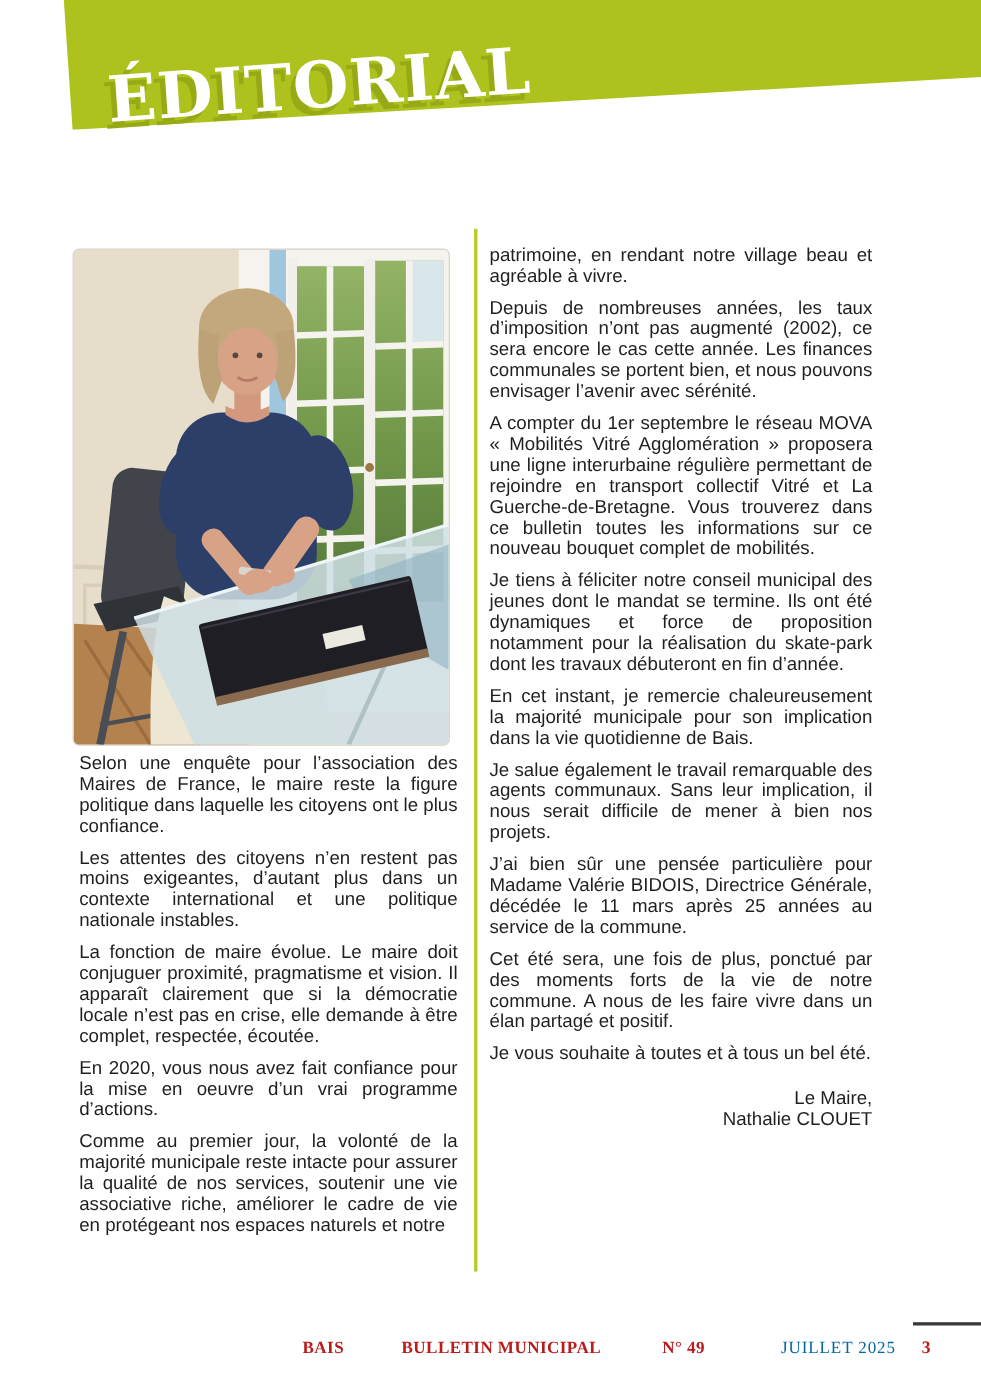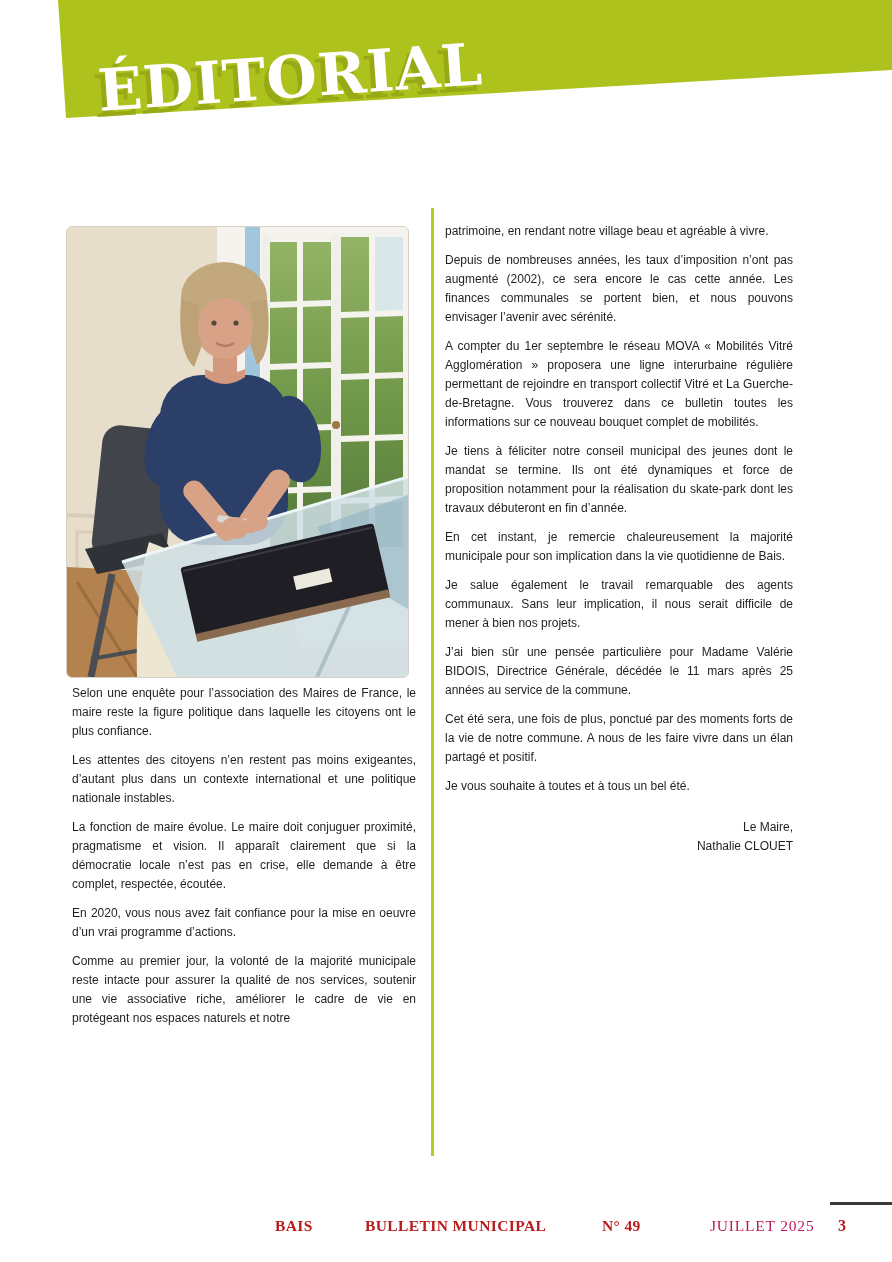--- a/index.html
+++ b/index.html
@@ -30,40 +30,40 @@
     white-space:nowrap;
   }
   
   .photo{
     position:absolute;left:66px;top:226px;width:341px;height:450px;
     margin:0;border:1px solid #d8d0c6;border-radius:6px;
     overflow:hidden;background:#eae3d4;
   }
   .photo svg{display:block;width:100%;height:100%;}
   
-  .col{position:absolute;text-align:justify;font-size:12px;line-height:19px;}
+  .col{position:absolute;text-align:justify;font-size:17px;line-height:19px;}
   .col p{margin:0 0 10px 0;}
   .col-left{left:72px;top:684px;width:344px;}
   .col-right{left:445px;top:222px;width:348px;}
   .divider{
     position:absolute;left:431px;top:208px;width:3px;height:948px;
     background:#b6ca24;
   }
   
   .signature{margin-top:22px;text-align:right;}
   .signature .sig-inner{display:inline-block;text-align:right;}
   .signature p{margin:0;line-height:19px;}
   
   .footer-item{
     position:absolute;top:1217px;
     font-family:"Liberation Serif",serif;
     font-weight:bold;font-size:15.5px;letter-spacing:.4px;color:#b91c1c;
     white-space:nowrap;
   }
-  .footer-date{font-weight:normal;letter-spacing:.8px;color:#be185d;}
+  .footer-date{font-weight:normal;letter-spacing:.8px;color:#0369a1;}
   .footer-rule{
     position:absolute;left:830px;top:1202px;width:62px;height:3px;
     background:#3a3a3a;
   }
   .footer-pagenum{left:838px;font-size:16px;}
 </style>
 </head>
 <body>
 
 <div class="page">

